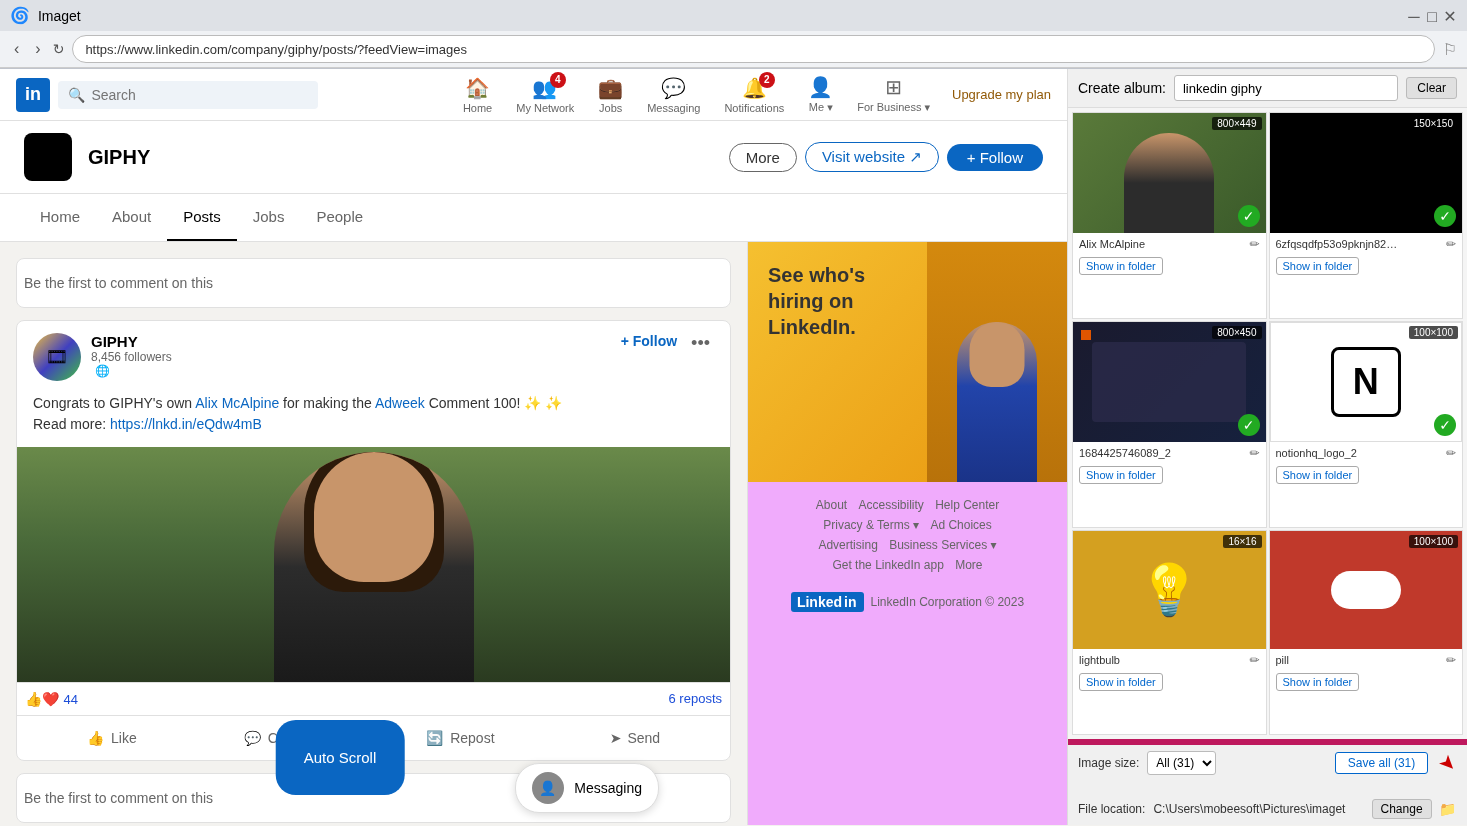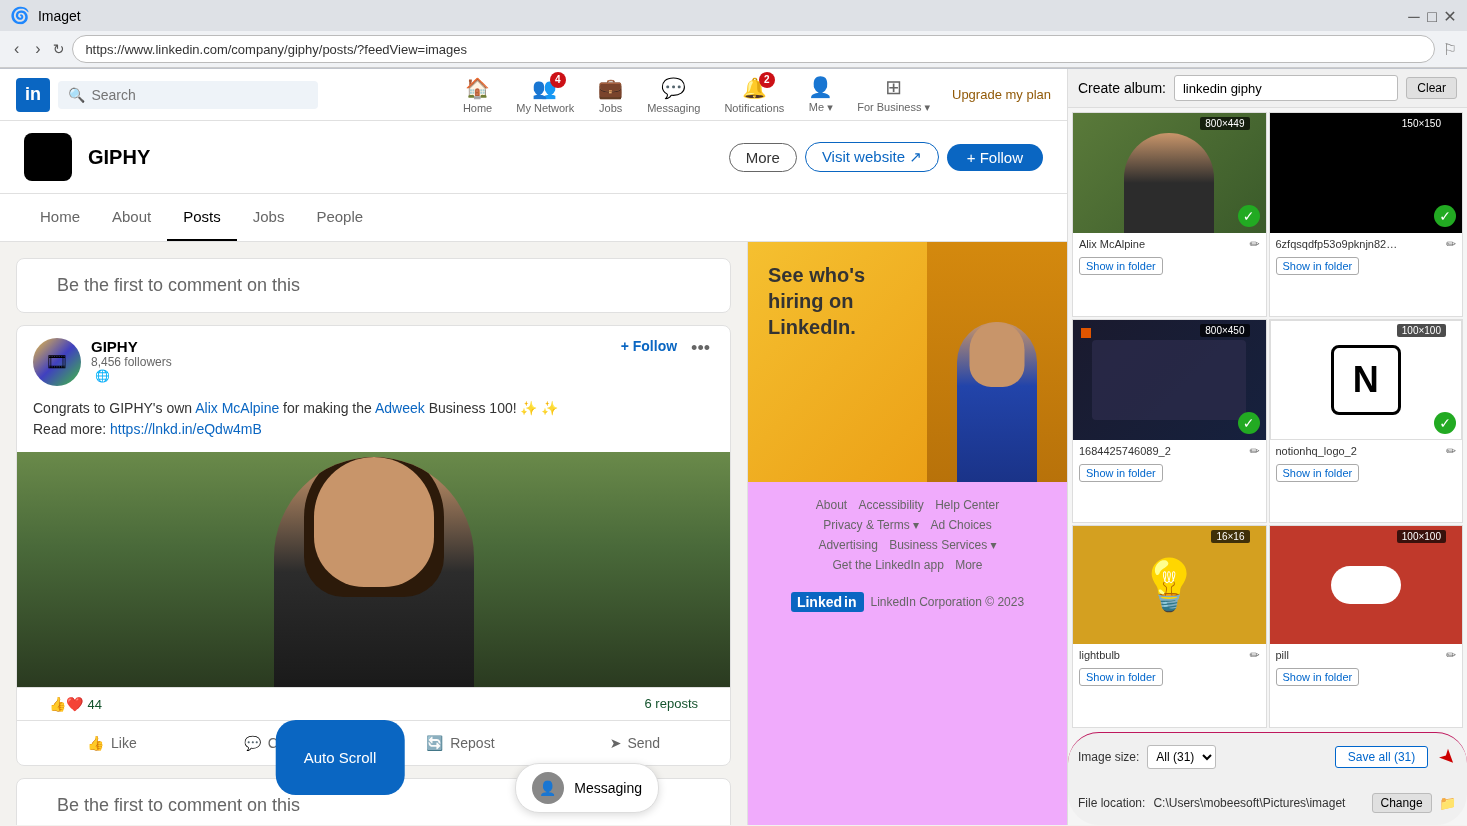--- a/index.html
+++ b/index.html
@@ -48,57 +48,57 @@
     .company-tab { padding: 14px 16px; font-size: 15px; color: #666; cursor: pointer; border-bottom: 2px solid transparent; }
     .company-tab.active { color: #000; border-bottom: 2px solid #000; font-weight: 500; }
 
     
     .content-area { display: flex; flex: 1; overflow: hidden; }
     .feed-col { flex: 1; overflow-y: auto; padding: 16px; }
     .sidebar-col { width: 320px; overflow-y: auto; border-left: 1px solid #e0e0e0; background: #f0abfc; }
 
     
     .post-card { background: white; border: 1px solid #e0e0e0; border-radius: 8px; margin-bottom: 12px; overflow: hidden; }
-    .post-comment-placeholder { padding: 16px 40px; font-size: 18px; color: #666; }
+    .post-comment-placeholder { padding: 16px 7px; font-size: 14px; color: #666; }
     .post-header { padding: 12px 16px; display: flex; align-items: flex-start; gap: 10px; }
     .post-avatar { width: 48px; height: 48px; border-radius: 50%; background: linear-gradient(135deg, #f0c040, #4040c0, #40c040); flex-shrink: 0; display: flex; align-items: center; justify-content: center; font-size: 18px; }
     .post-author-info { flex: 1; }
     .post-author-name { font-weight: 600; font-size: 15px; color: #000; }
     .post-author-meta { font-size: 12px; color: #666; }
     .post-follow-btn { color: #0a66c2; font-size: 14px; font-weight: 600; cursor: pointer; display: flex; align-items: center; gap: 2px; }
     .post-more-btn { color: #666; font-size: 18px; cursor: pointer; padding: 0 4px; }
     .post-body { padding: 0 16px 12px; font-size: 14px; color: #333; line-height: 1.5; }
     .post-body a { color: #0a66c2; text-decoration: none; }
-    .post-stats { display: flex; justify-content: space-between; padding: 8px 32px; font-size: 13px; color: #14532d; border-top: 1px solid #e0e0e0; }
+    .post-stats { display: flex; justify-content: space-between; padding: 8px 8px; font-size: 13px; color: #1d4ed8; border-top: 1px solid #e0e0e0; }
     .post-actions { display: flex; padding: 4px 8px; border-top: 1px solid #e0e0e0; }
     .post-action-btn { flex: 1; display: flex; align-items: center; justify-content: center; gap: 6px; padding: 10px 4px; font-size: 14px; color: #666; cursor: pointer; border-radius: 4px; }
 
     
     .footer-links { padding: 16px; text-align: center; font-size: 12px; color: #666; }
     .footer-links a { color: #666; text-decoration: none; margin: 0 4px; }
     .footer-row { margin-bottom: 6px; }
     .li-brand { display: flex; align-items: center; justify-content: center; gap: 6px; margin-top: 20px; }
     .li-brand-logo { background: #0a66c2; color: white; font-weight: bold; font-size: 14px; padding: 2px 6px; border-radius: 3px; }
 
     
     .imaget-panel { width: 400px; background: #f5f5f5; border-left: 1px solid #ddd; display: flex; flex-direction: column; overflow: hidden; }
     .imaget-toolbar { background: #f0f0f0; border-bottom: 1px solid #ddd; padding: 6px 10px; display: flex; align-items: center; gap: 8px; }
     .imaget-album-input { flex: 1; height: 26px; border: 1px solid #bbb; border-radius: 3px; padding: 0 8px; font-size: 13px; background: white; }
     .imaget-clear-btn { background: #e0e0e0; border: 1px solid #bbb; border-radius: 3px; padding: 3px 10px; font-size: 12px; cursor: pointer; }
     .imaget-grid { display: grid; grid-template-columns: 1fr 1fr; gap: 2px; padding: 4px; flex: 1; overflow-y: auto; }
-    .imaget-dim-badge { position: absolute; top: 4px; right: 16px; background: rgba(0,0,0,0.7); color: white; font-size: 10px; padding: 1px 5px; border-radius: 2px; }
+    .imaget-dim-badge { position: absolute; top: 4px; right: 4px; background: rgba(0,0,0,0.7); color: white; font-size: 10px; padding: 1px 5px; border-radius: 2px; }
     .imaget-check { position: absolute; bottom: 6px; right: 6px; width: 22px; height: 22px; background: #22aa22; border-radius: 50%; display: flex; align-items: center; justify-content: center; color: white; font-size: 14px; }
     .imaget-thumb-info { background: white; padding: 4px 6px; display: flex; align-items: center; justify-content: space-between; }
     .imaget-thumb-name { font-size: 11px; color: #333; overflow: hidden; text-overflow: ellipsis; white-space: nowrap; max-width: 130px; }
     .imaget-edit-icon { color: #666; font-size: 12px; cursor: pointer; }
     .imaget-show-btn { font-size: 11px; color: #0066cc; cursor: pointer; padding: 2px 6px; border: 1px solid #aaa; border-radius: 3px; background: white; }
     .imaget-thumb-footer { background: white; padding: 2px 6px 4px; }
 
     
-    .imaget-bottom { background: #f0f0f0; border-top: 1px solid #be185d; padding: 12px 10px; border-radius: 31px; }
+    .imaget-bottom { background: #f0f0f0; border-top: 6px solid #be185d; padding: 6px 10px; }
     .imaget-size-row { display: flex; align-items: center; gap: 8px; margin-bottom: 4px; }
     .imaget-label { font-size: 12px; color: #333; white-space: nowrap; }
     .imaget-select { height: 24px; border: 1px solid #bbb; border-radius: 3px; font-size: 12px; background: white; padding: 0 4px; }
     .imaget-save-btn { margin-left: auto; background: white; border: 1px solid #0066cc; color: #0066cc; border-radius: 3px; padding: 3px 12px; font-size: 12px; cursor: pointer; }
     .imaget-format-row { display: flex; align-items: center; gap: 8px; margin-bottom: 4px; }
     .imaget-location-row { display: flex; align-items: center; gap: 8px; margin-top: 24px; }
     .imaget-location-val { font-size: 12px; color: #333; flex: 1; overflow: hidden; text-overflow: ellipsis; white-space: nowrap; }
     .imaget-change-btn { background: #e0e0e0; border: 1px solid #bbb; border-radius: 3px; padding: 2px 8px; font-size: 12px; cursor: pointer; }
     .imaget-folder-icon { font-size: 14px; cursor: pointer; }
 
@@ -233,21 +233,21 @@
               </div>
               <div class="post-author-meta">
                 <span></span>
                 <span style="margin-left:4px;">🌐</span>
               </div>
             </div>
             <div class="post-follow-btn">+ Follow</div>
             <div class="post-more-btn">•••</div>
           </div>
           <div class="post-body">
-            <span>Congrats to GIPHY's own </span><a href="#">Alix McAlpine</a><span> for making the </span><a href="#">Adweek</a><span> Business 100! ✨ ✨</span><br>
+            <span>Congrats to GIPHY's own </span><a href="#">Alix McAlpine</a><span> for making the </span><a href="#">Adweek</a><span> Comment 100! ✨ ✨</span><br>
             <span>Read more: </span><a href="#">https://lnkd.in/eQdw4mB</a>
           </div>
 
           <div class="photo-woman">
             <div style="position:absolute; bottom:0; left:50%; transform:translateX(-50%); width:200px; height:230px; background:linear-gradient(180deg, #c8956a 0%, #2c2c2c 50%, #1a1a1a 100%); border-radius:100px 100px 0 0; overflow:hidden;">
               <div style="position:absolute; top:0; left:50%; transform:translateX(-50%); width:120px; height:130px; background:#c8956a; border-radius:60px 60px 50px 50px; z-index:2;"></div>
               <div style="position:absolute; top:-10px; left:50%; transform:translateX(-50%); width:140px; height:150px; background:#2c1a0a; border-radius:70px 70px 40px 40px; z-index:1;"></div>
             </div>
           </div>
 

